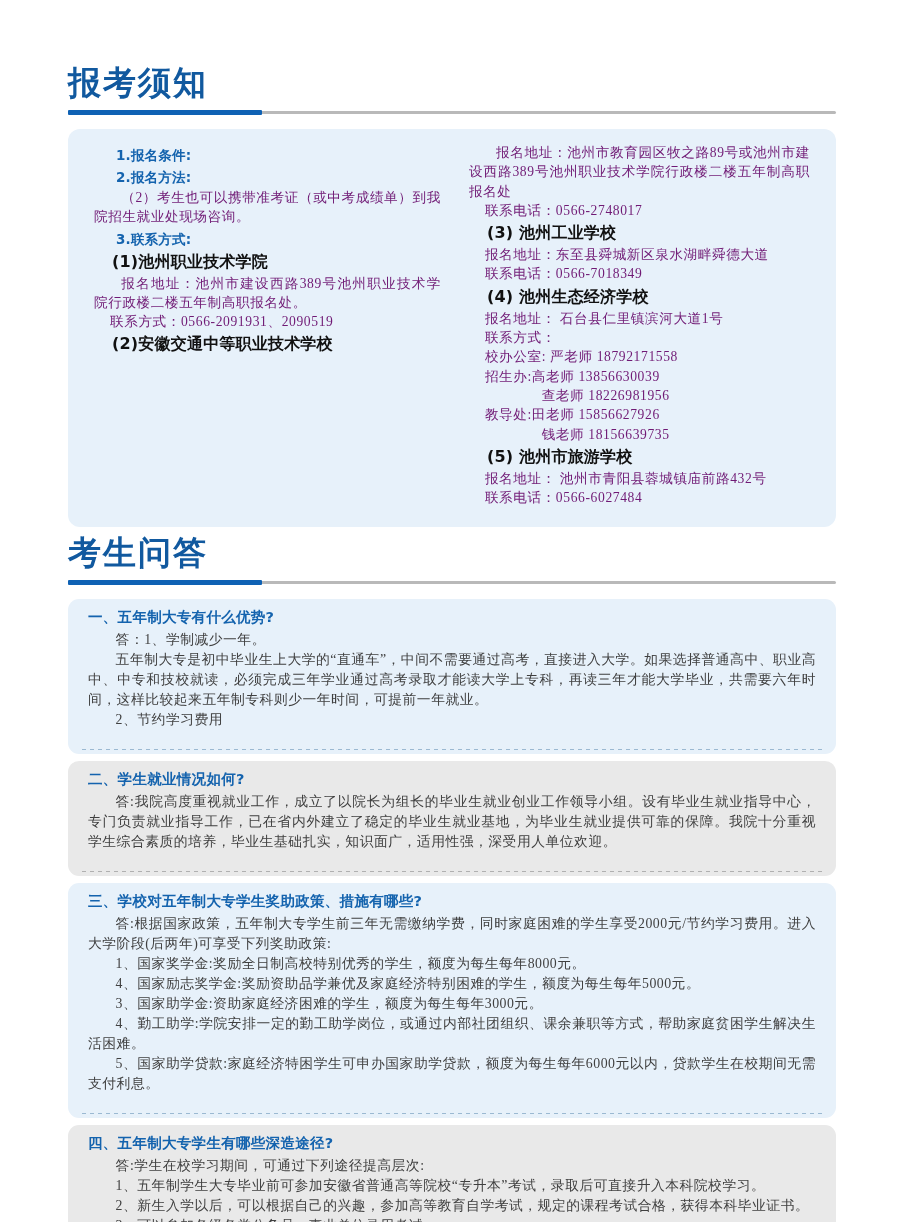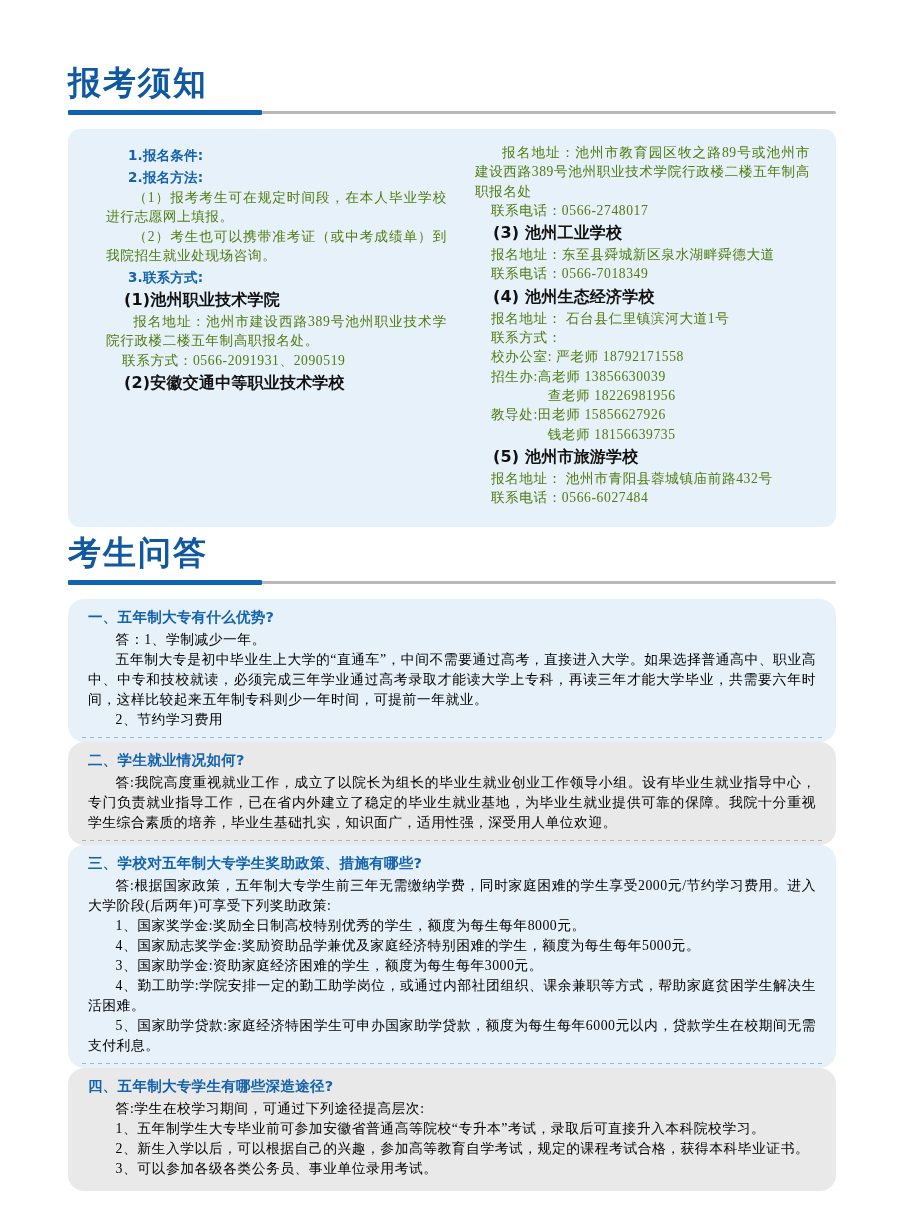--- a/index.html
+++ b/index.html
@@ -29,21 +29,21 @@
     white-space: nowrap;
   }
   .rule-wrap { position: relative; height: 5px; width: 768px; margin-bottom: 14px; }
   .rule-gray { position: absolute; left: 0; top: 1px; width: 768px; height: 3px; background: #b9b9b9; border-radius: 2px; }
   .rule-blue { position: absolute; left: 0; top: 0; width: 194px; height: 5px; background: #0f62b4; border-radius: 1px; }
 
   
   .notice-card {
     background: #e7f1fa;
     border-radius: 12px;
-    padding: 14px 26px 20px 38px;
+    padding: 14px 26px 20px 26px;
     display: flex;
     gap: 22px;
   }
   .col { width: 50%; }
   .col-right { padding-left: 6px; }
 
   .h-item {
     font-family: "DejaVu Sans", "Liberation Sans", sans-serif;
     font-weight: bold;
     font-size: 13.5px;
@@ -59,51 +59,52 @@
     margin: 3px 0 1px 18px;
     letter-spacing: .2px;
   }
   .p {
     font-family: "Liberation Serif", "DejaVu Serif", serif;
     font-size: 13.6px;
     line-height: 1.42;
     text-align: justify;
     text-justify: inter-ideograph;
     margin: 0 0 0 0;
-    color: #4d7c0f;
+    color: #701a75;
     letter-spacing: .6px;
   }
   .p.indent { text-indent: 2em; }
   .p.ind1 { padding-left: 16px; }
 
   
   .faq-block {
-    border-radius: 16px;
-    padding: 9px 20px 12px 20px;
+    border-radius: 11px;
+    padding: 9px 20px 24px 20px;
+    margin-bottom: 7px;
     position: relative;
   }
   .faq-blue { background: #e7f1fa; }
   .faq-gray { background: #e9e9e9; }
   .faq-q {
     font-family: "DejaVu Sans", "Liberation Sans", sans-serif;
     font-weight: bold;
     font-size: 14.5px;
     color: #1463ae;
     margin: 0 0 3px 0;
     letter-spacing: .3px;
   }
   .faq-a {
     font-family: "Liberation Serif", "DejaVu Serif", serif;
     font-size: 13.8px;
     line-height: 1.45;
     text-align: justify;
     text-justify: inter-ideograph;
     letter-spacing: .5px;
     margin: 0;
-    color: #000000;
+    color: #404040;
   }
   .faq-a.indent { text-indent: 2em; }
   .dots {
     position: absolute;
     left: 14px; right: 14px; bottom: 4px;
     height: 1px;
     background-image: linear-gradient(to right, #9bb9d2 0 4px, transparent 4px 8px);
     background-size: 8px 1px;
     background-repeat: repeat-x;
   }
@@ -119,21 +120,20 @@
   <div class="section" style="top:64px;">
     <h1 class="sec-title">报考须知</h1>
     <div class="rule-wrap">
       <div class="rule-gray"></div>
       <div class="rule-blue"></div>
     </div>
     <div class="notice-card">
       <div class="col col-left">
         <div class="h-item">1.报名条件:</div>
         <div class="h-item">2.报名方法:</div>
-        <p class="p indent">（1）报考考生可在规定时间段，在本人毕业学校进行志愿网上填报。</p>
         <p class="p indent">（2）考生也可以携带准考证（或中考成绩单）到我院招生就业处现场咨询。</p>
         <div class="h-item">3.联系方式:</div>
         <div class="h-sub">(1)池州职业技术学院</div>
         <p class="p indent">报名地址：池州市建设西路389号池州职业技术学院行政楼二楼五年制高职报名处。</p>
         <p class="p ind1">联系方式：0566-2091931、2090519</p>
         <div class="h-sub">(2)安徽交通中等职业技术学校</div>
       </div>
       <div class="col col-right">
         <p class="p indent">报名地址：池州市教育园区牧之路89号或池州市建设西路389号池州职业技术学院行政楼二楼五年制高职报名处</p>
         <p class="p ind1">联系电话：0566-2748017</p>

